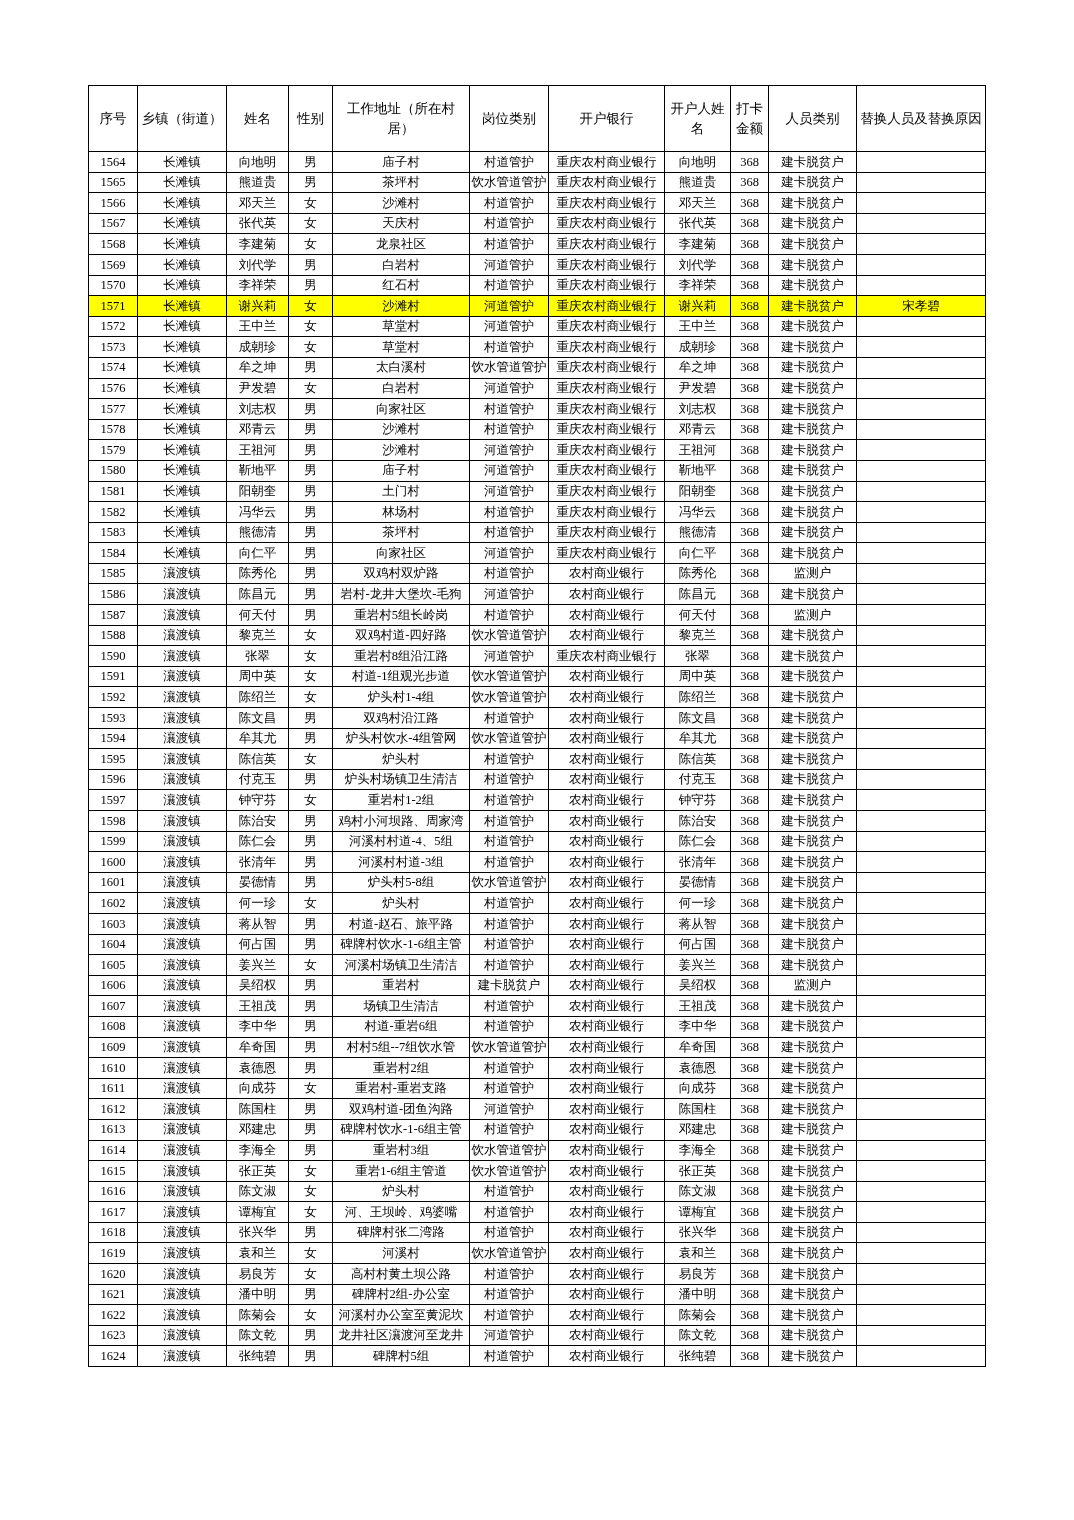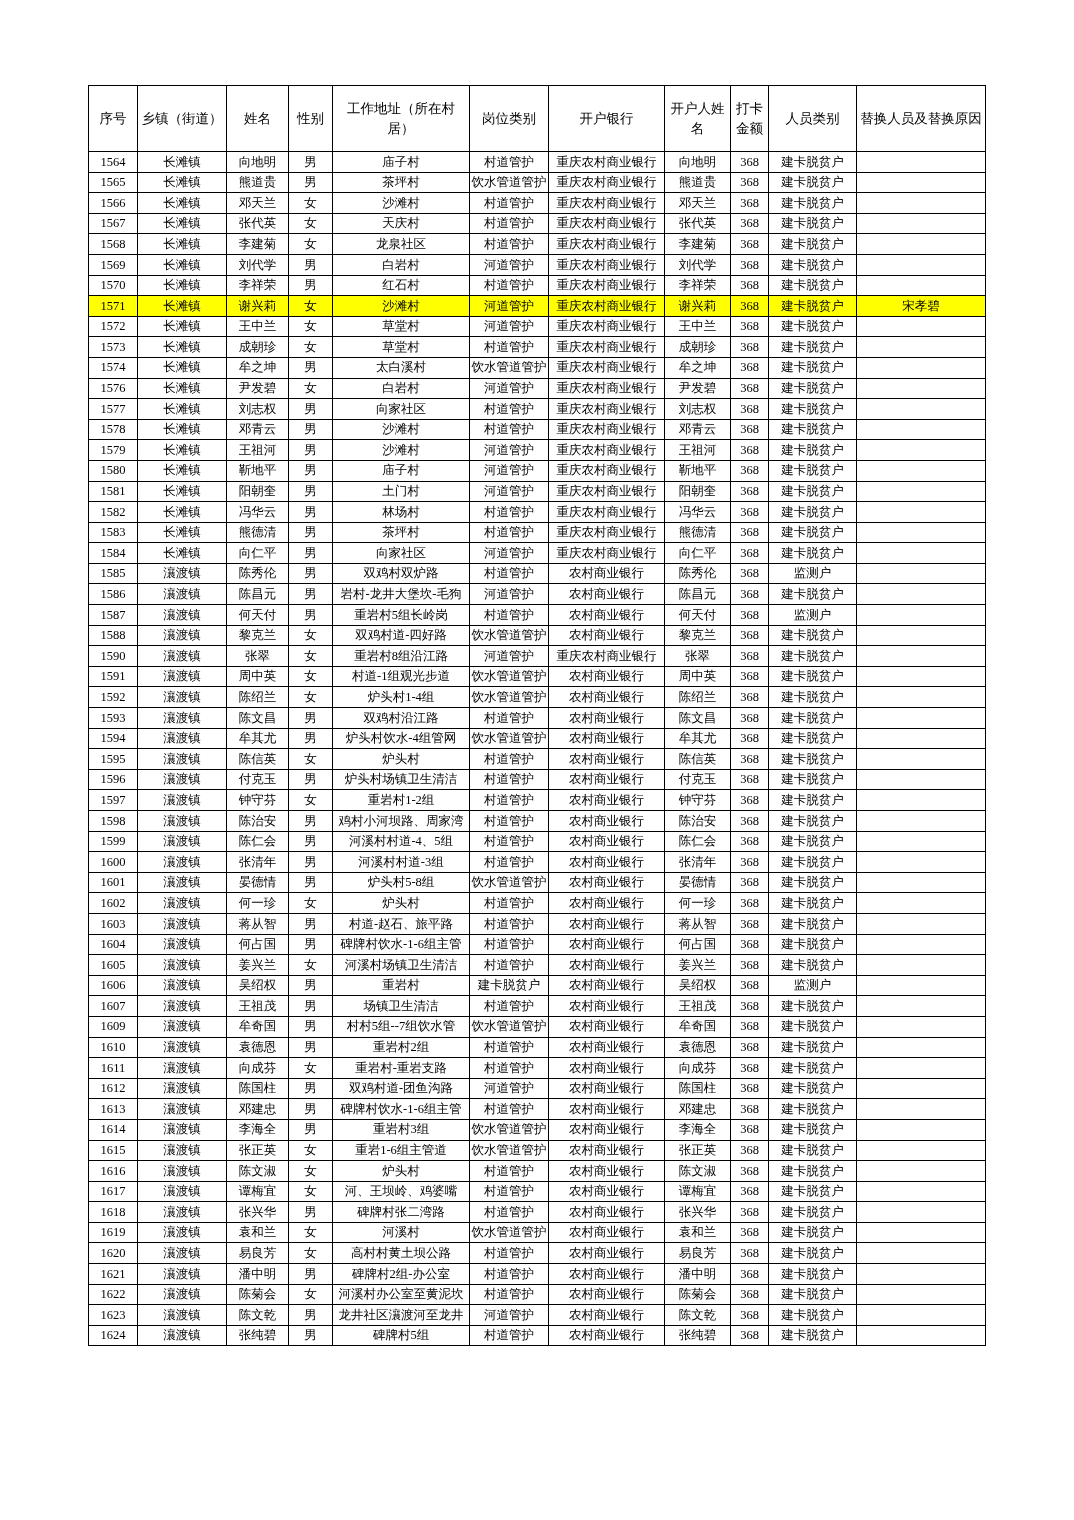--- a/index.html
+++ b/index.html
@@ -621,20 +621,33 @@
           <td>男</td>
           <td>场镇卫生清洁</td>
           <td>村道管护</td>
           <td>农村商业银行</td>
           <td>王祖茂</td>
           <td>368</td>
           <td>建卡脱贫户</td>
           <td></td>
         </tr>
         <tr>
+          <td>1608</td>
+          <td>瀼渡镇</td>
+          <td>李中华</td>
+          <td>男</td>
+          <td>村道-重岩6组</td>
+          <td>村道管护</td>
+          <td>农村商业银行</td>
+          <td>李中华</td>
+          <td>368</td>
+          <td>建卡脱贫户</td>
+          <td></td>
+        </tr>
+        <tr>
           <td>1609</td>
           <td>瀼渡镇</td>
           <td>牟奇国</td>
           <td>男</td>
           <td>村村5组--7组饮水管</td>
           <td>饮水管道管护</td>
           <td>农村商业银行</td>
           <td>牟奇国</td>
           <td>368</td>
           <td>建卡脱贫户</td>

